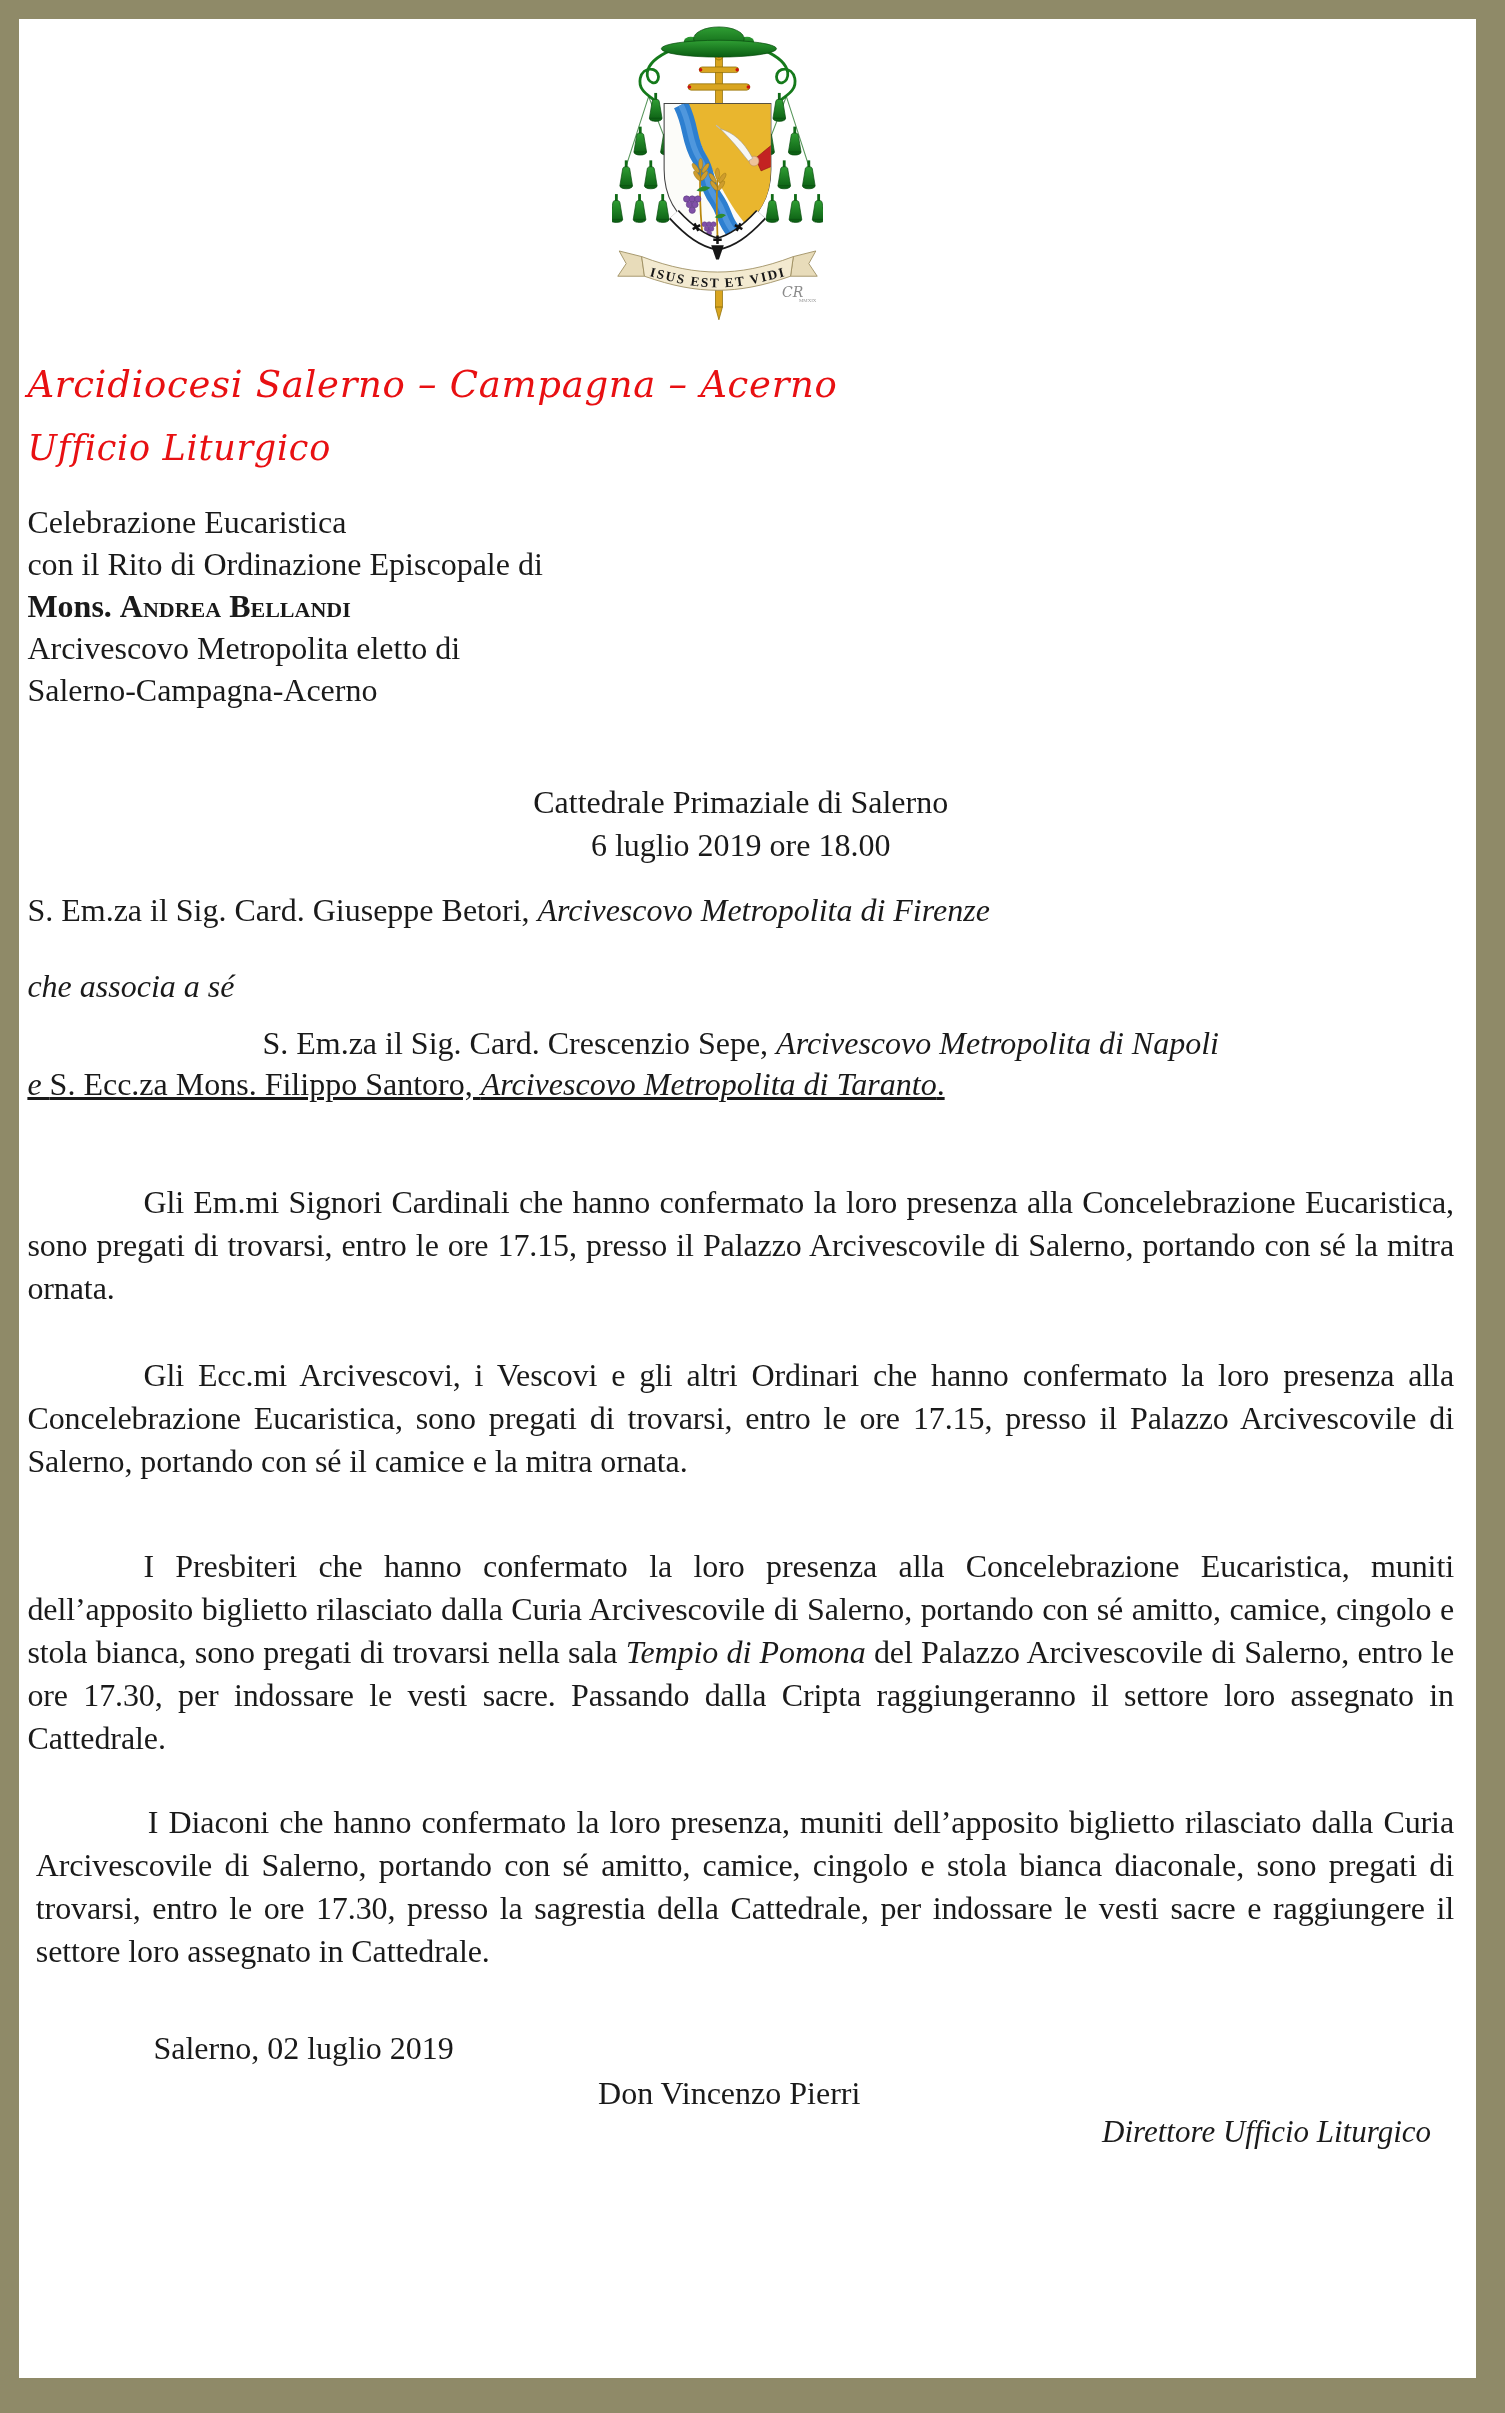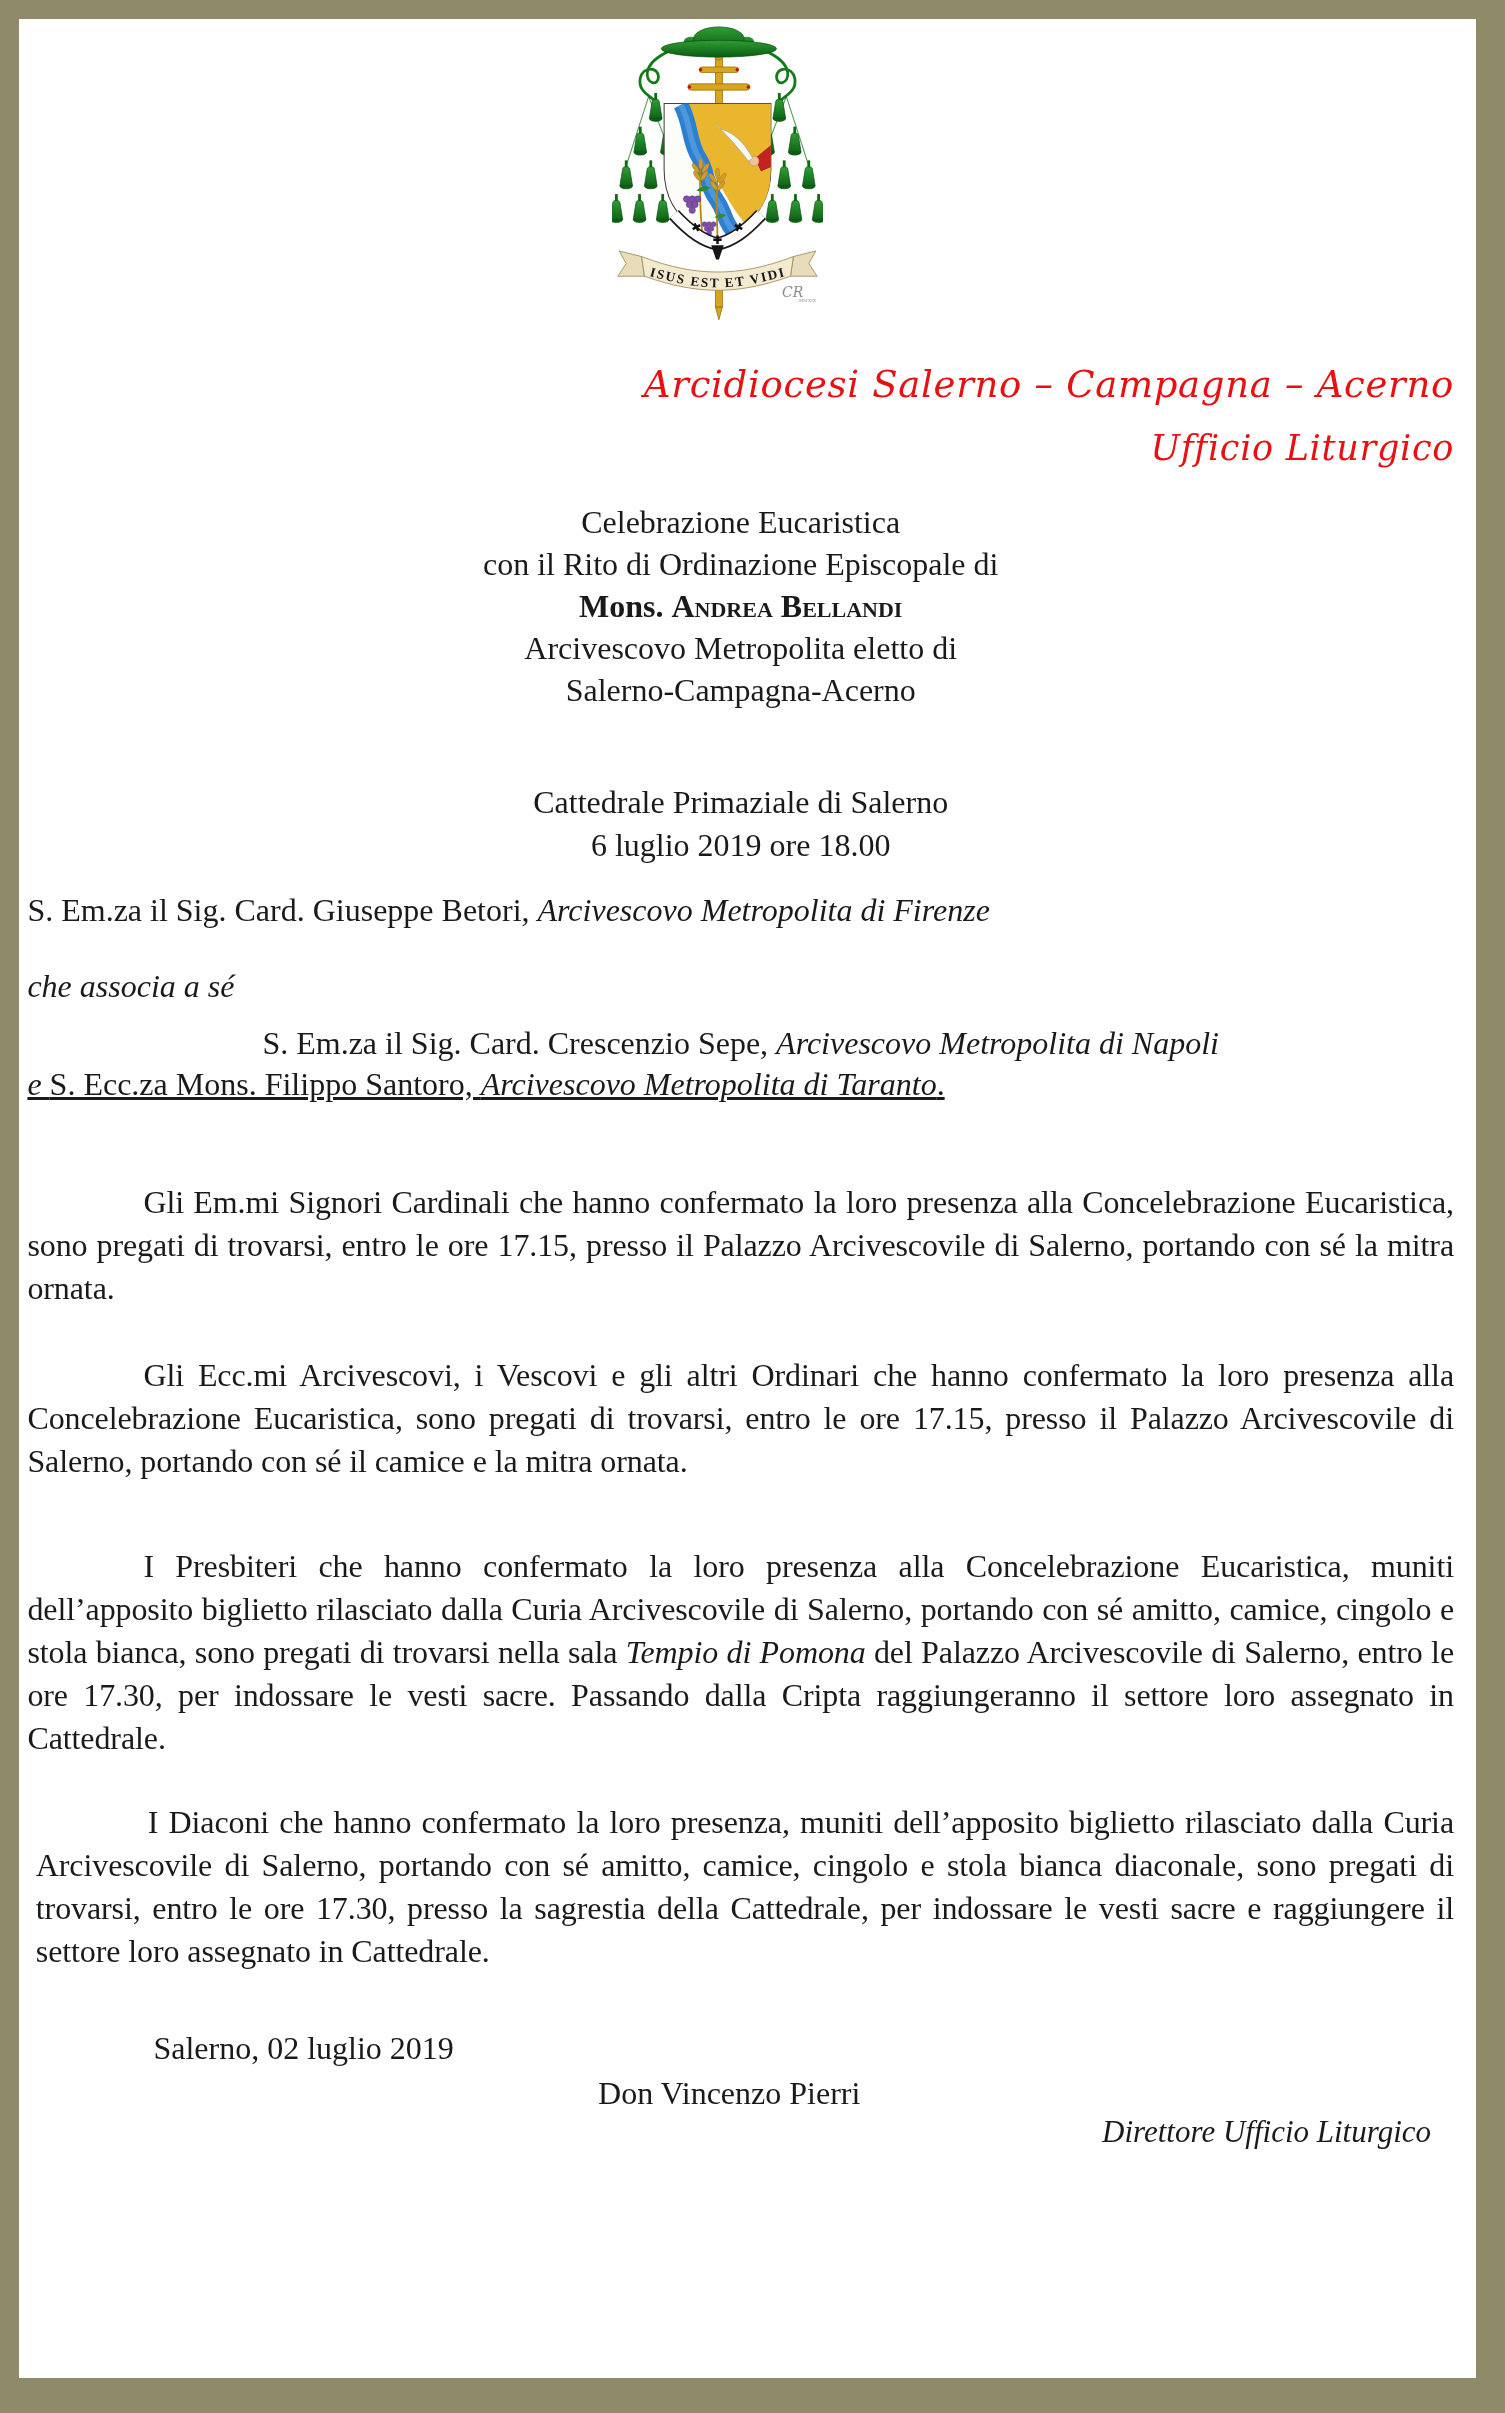--- a/index.html
+++ b/index.html
@@ -14,32 +14,32 @@
     font-family:"Liberation Serif","DejaVu Serif",serif;
     color:#1a1a1a;
   }
   .content { box-sizing:border-box; height:100%; padding:0 22px 0 8.4px; }
 
   
   .crest-wrap { display:flex; justify-content:center; position:relative; left:-23px; margin-top:2.8px; height:302px; }
 
   
   .script-line {
-    text-align:right;
+    text-align:left;
     font-family:"DejaVu Serif",serif;
     font-style:italic;
     color:#e81012;
     letter-spacing:0.7px;
   }
   .script-1 { margin-top:32px; font-size:37px; line-height:58px; }
   .script-2 { margin-top:5.6px;  font-size:35px; line-height:58px; }
 
   
   .doc-title { margin:79px 0 0 0; text-align:center; font-size:35px; line-height:41px; font-weight:bold; letter-spacing:0.4px; }
-  .event-block { margin-top:24px; text-align:center; font-size:32px; line-height:42px; }
+  .event-block { margin-top:24px; font-size:32px; line-height:42px; }
   .smallcaps { font-variant:small-caps; }
   .bold { font-weight:bold; }
   .venue-block { margin-top:70px; text-align:center; font-size:32px; line-height:43px; }
 
   
   .ord { font-size:32px; line-height:41px; margin:0; }
   .italic { font-style:italic; }
   .ord-label { margin-top:67px; }
   .ord-p1   { margin-top:22.5px; }
   .ord-conn { margin-top:35px; }

